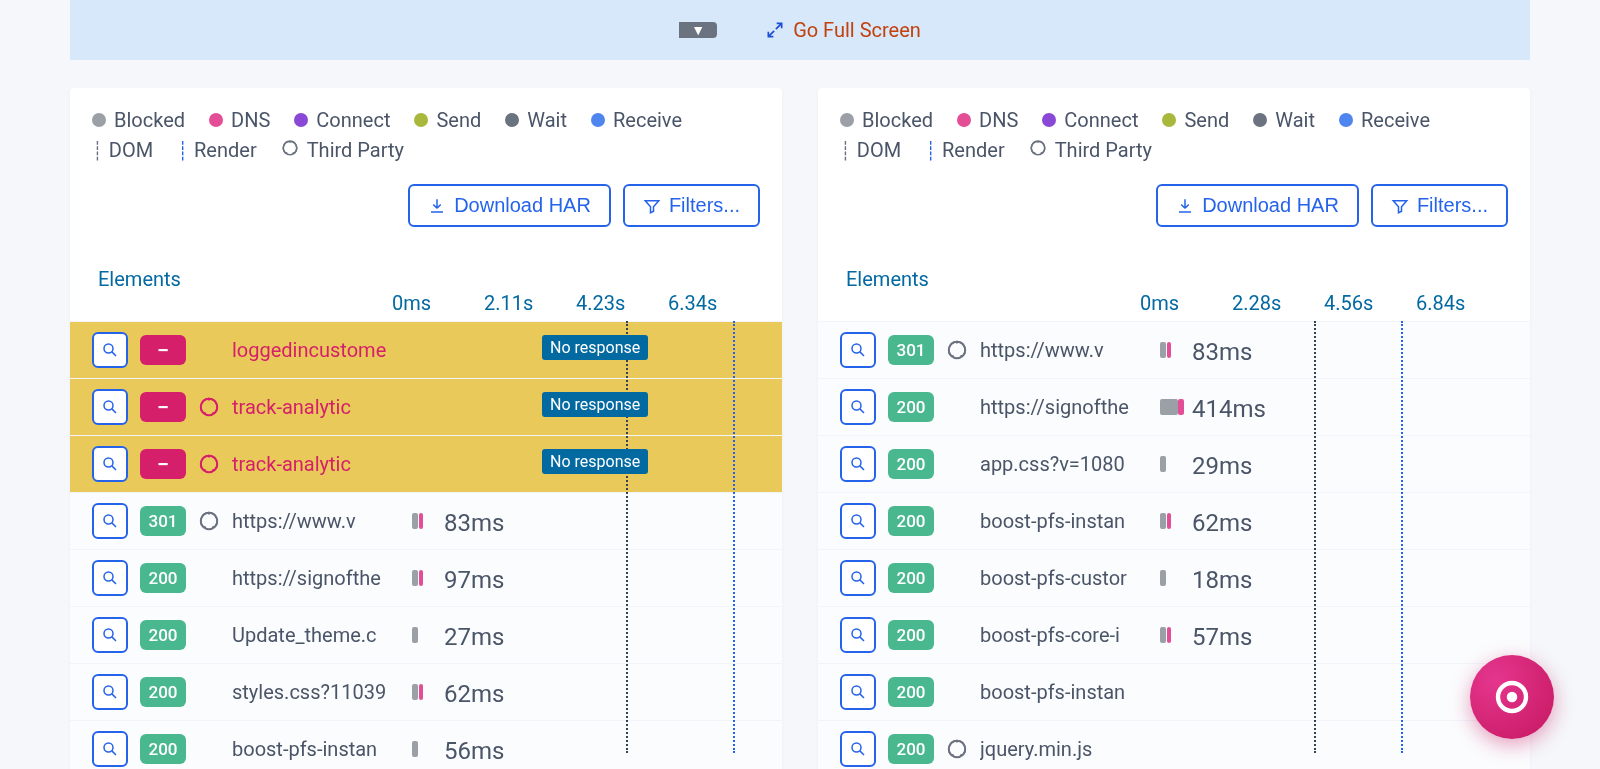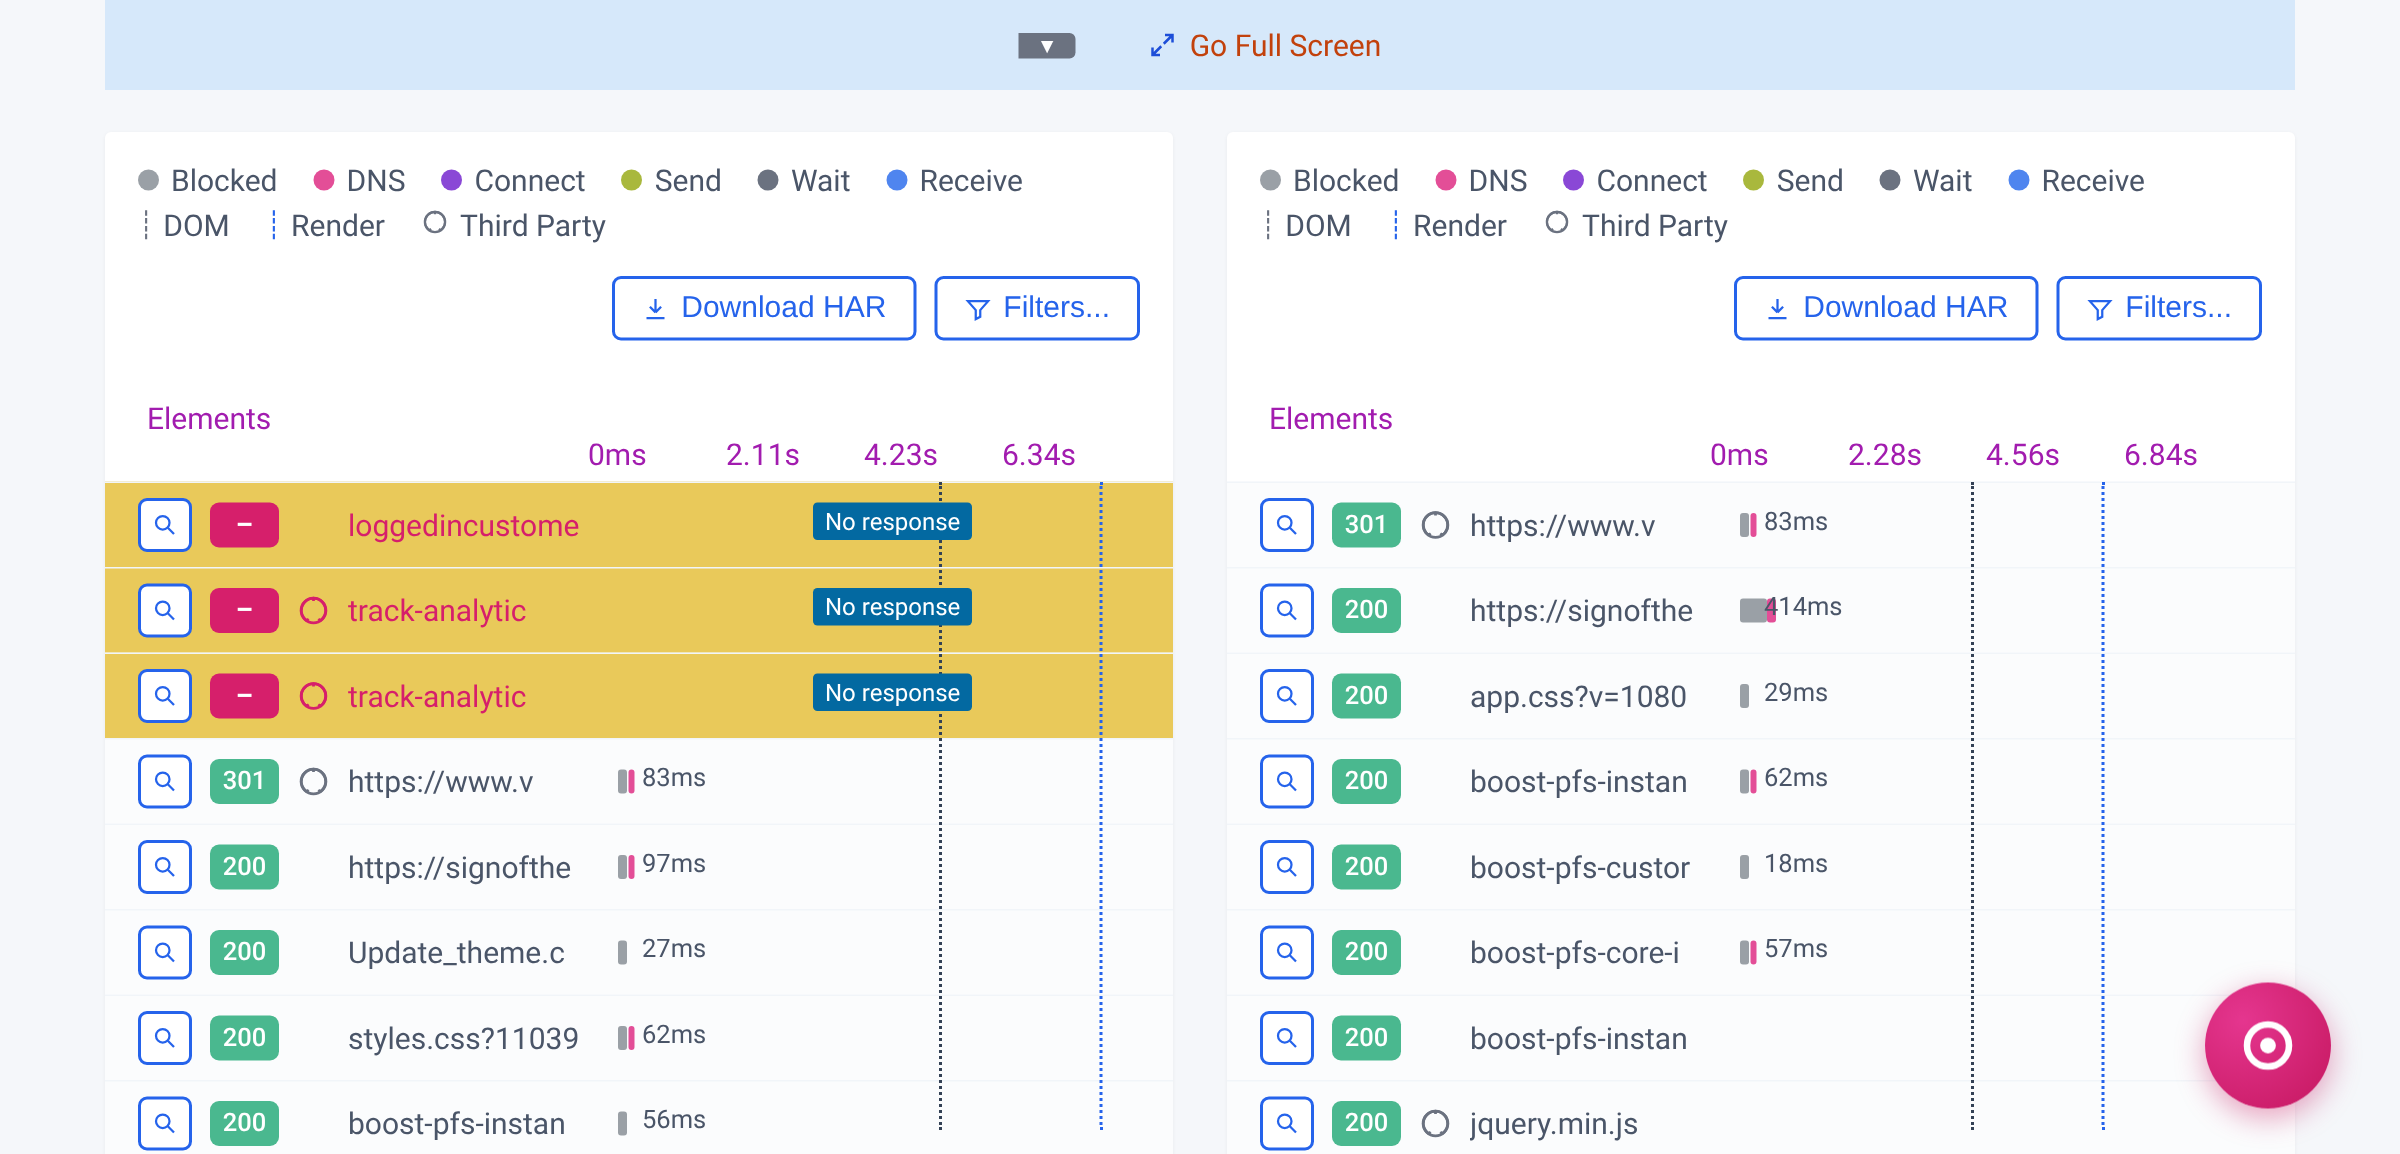--- a/index.html
+++ b/index.html
@@ -95,21 +95,21 @@
     font-size: 20px;
     display:flex;
     align-items:center;
     gap:8px;
     cursor:pointer;
   }
   .btn svg { width:18px; height:18px; stroke:#2563eb; fill:none; stroke-width:2; }
   .axis-row {
     display:flex;
     font-size: 20px;
-    color:#a21caf;
+    color:#0369a1;
     padding-bottom: 6px;
   }
   .axis-left { width:300px; padding-left: 6px; }
   .axis-right { flex:1; display:flex;margin-top:24px; }
   .tick { flex:1; text-align:left; }
   .rows { margin: 0 -22px; }
   .row {
     display:flex;
     align-items:center;
     padding: 10px 22px;
@@ -140,21 +140,21 @@
   .row-name {
     width: 168px;
     overflow: hidden;
     white-space: nowrap;
     flex-shrink:0;
   }
   .row.highlighted .row-name { color:#d61f6b; }
   .row-gantt {
     flex:1; position:relative; height:30px;
   }
-  .row-time { position:absolute; left:16px; top:3px; color:#4a5568; font-size:17px; }
+  .row-time { position:absolute; left:32px; top:3px; color:#4a5568; font-size:24px; }
   .no-resp {
     background:#0369a1; color:#fff; font-size:16px; border-radius:3px;
     padding: 3px 8px; display:inline-block; position:absolute; left:130px;
   }
   .bar {
     position:absolute; top:7px; height:16px; border-radius:2px;
   }
   .bar-grey { background:#9aa0a6; width:6px; left:0; }
   .bar-pink { background:#e34e97; width:4px; left:7px; }
   .bar-wide-grey { background:#9aa0a6; width:18px; left:0; }

